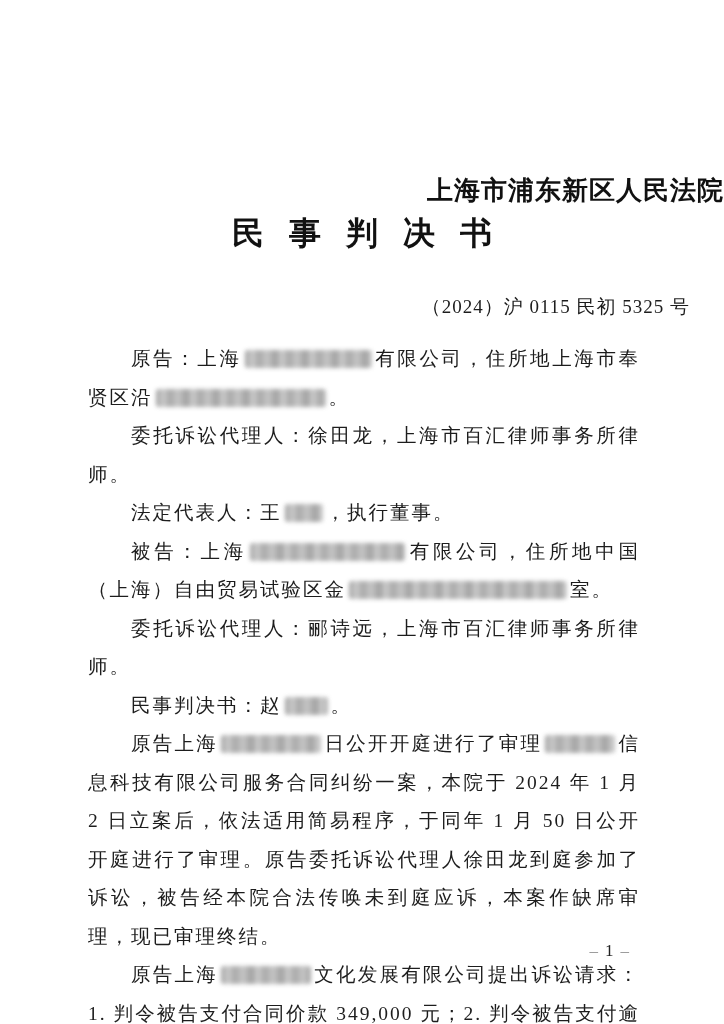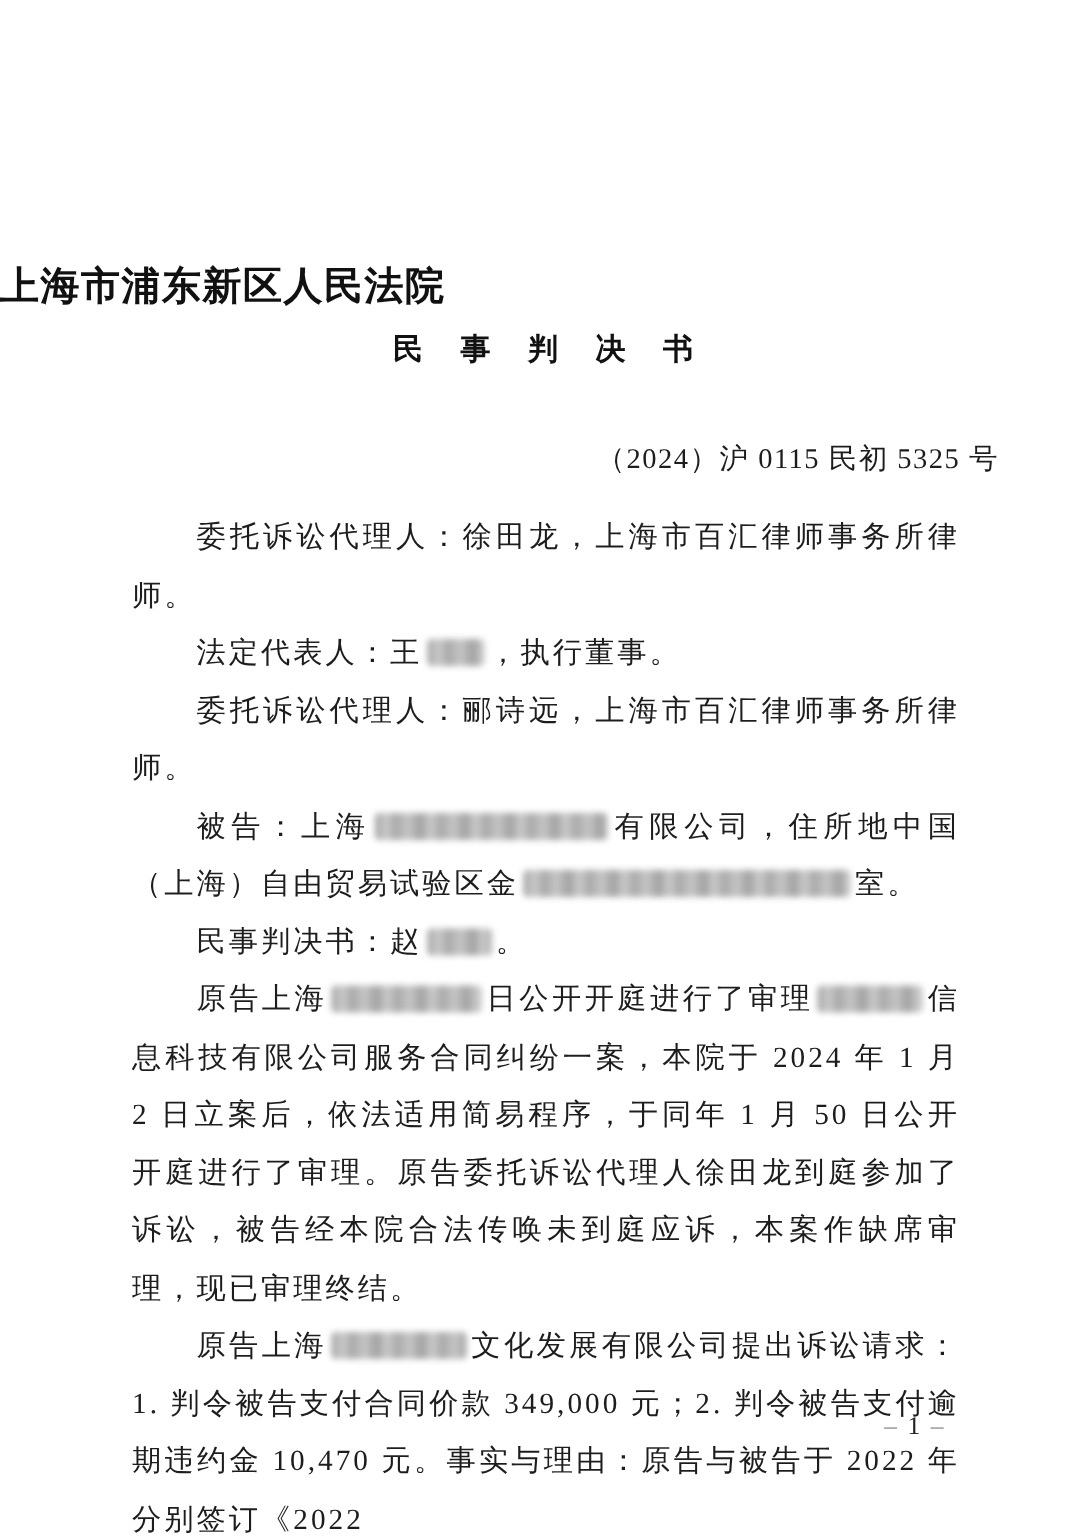--- a/index.html
+++ b/index.html
@@ -13,41 +13,41 @@
     height: 1024px;
     margin: 0 auto;
     background: #ffffff;
     font-family: "Liberation Serif", "DejaVu Serif", serif;
     color: #1d1d1d;
     overflow: hidden;
   }
   .court-name {
     margin: 0;
     padding-top: 176px;
-    text-align: left;
+    text-align: right;
     font-size: 26px;
     font-weight: bold;
     letter-spacing: 1px;
     line-height: 30px;
     color: #111111;
   }
   .doc-type {
     margin: 0;
     margin-top: 12px;
     text-align: center;
-    font-size: 20px;
+    font-size: 32px;
     font-weight: bold;
     letter-spacing: 25px;
     padding-left: 25px; 
     line-height: 30px;
     color: #111111;
   }
   .case-number {
     margin-top: 46px;
-    padding-right: 58px;
+    padding-right: 34px;
     text-align: right;
     font-size: 19px;
     letter-spacing: 1px;
     line-height: 26px;
   }
   .doc-body {
     margin: 20px 84px 0 88px;
     font-size: 19.5px;
     line-height: 38.5px;
     letter-spacing: 2px;
@@ -93,24 +93,25 @@
 
 <div class="page">
 
   <h1 class="court-name">上海市浦东新区人民法院</h1>
 
   <h2 class="doc-type">民事判决书</h2>
 
   <div class="case-number">（2024）沪 0115 民初 5325 号</div>
 
   <div class="doc-body">
+      <p class="para"><span>原告：上海</span><span class="redact" style="width: 127px;"></span><span>有限公司，住所地上海市奉贤区沿</span><span class="redact" style="width: 170px;"></span><span>。</span></p>
       <p class="para"><span>委托诉讼代理人：徐田龙，上海市百汇律师事务所律师。</span></p>
       <p class="para"><span>法定代表人：王</span><span class="redact" style="width: 38px;"></span><span>，执行董事。</span></p>
+      <p class="para"><span>被告：上海</span><span class="redact" style="width: 155px;"></span><span>有限公司，住所地中国（上海）自由贸易试验区金</span><span class="redact" style="width: 218px;"></span><span>室。</span></p>
       <p class="para"><span>委托诉讼代理人：郦诗远，上海市百汇律师事务所律师。</span></p>
-      <p class="para"><span>被告：上海</span><span class="redact" style="width: 155px;"></span><span>有限公司，住所地中国（上海）自由贸易试验区金</span><span class="redact" style="width: 218px;"></span><span>室。</span></p>
       <p class="para"><span>民事判决书：赵</span><span class="redact" style="width: 43px;"></span><span>。</span></p>
       <p class="para"><span>原告上海</span><span class="redact" style="width: 100px;"></span><span>日公开开庭进行了审理</span><span class="redact" style="width: 70px;"></span><span>信息科技有限公司服务合同纠纷一案，本院于 2024 年 1 月 2 日立案后，依法适用简易程序，于同年 1 月 50 日公开开庭进行了审理。原告委托诉讼代理人徐田龙到庭参加了诉讼，被告经本院合法传唤未到庭应诉，本案作缺席审理，现已审理终结。</span></p>
       <p class="para"><span>原告上海</span><span class="redact" style="width: 90px;"></span><span>文化发展有限公司提出诉讼请求：1. 判令被告支付合同价款 349,000 元；2. 判令被告支付逾期违约金 10,470 元。事实与理由：原告与被告于 2022 年分别签订《2022</span></p>
     </div>
 
   <div class="page-number">
     <span class="dash">–</span><span class="num">1</span><span class="dash">–</span>
   </div>
 
 </div>

